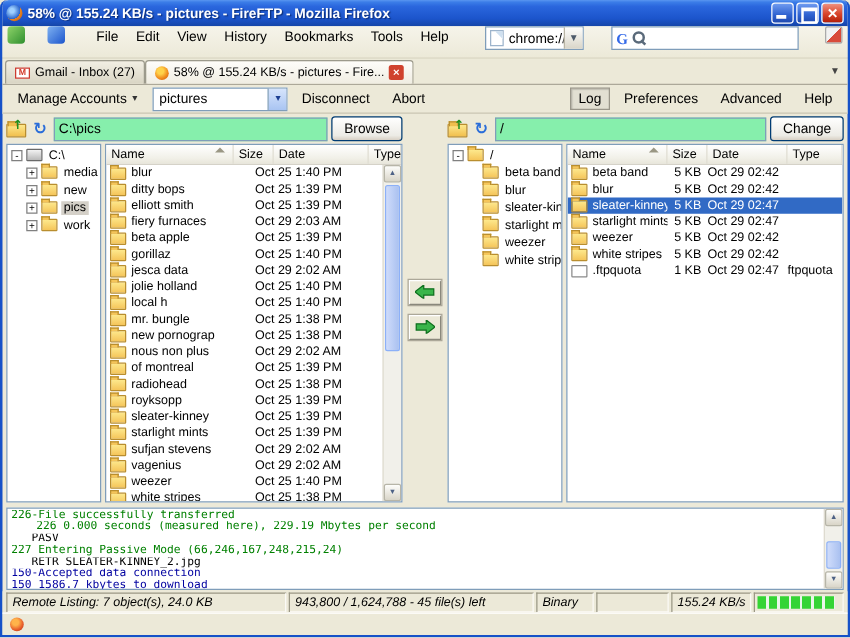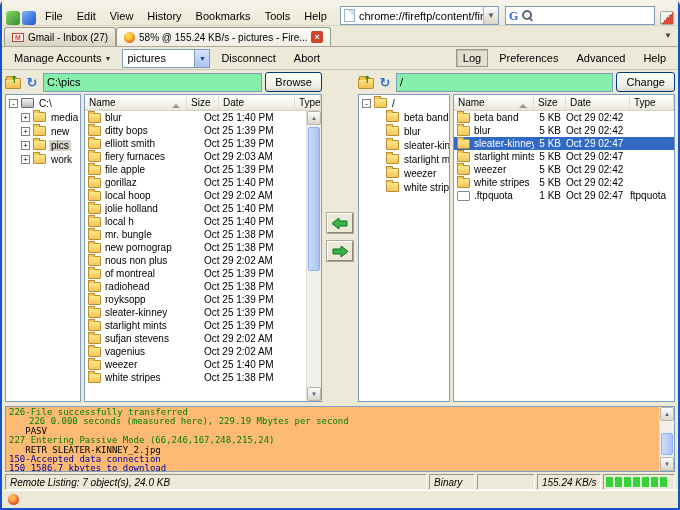--- a/index.html
+++ b/index.html
@@ -21,21 +21,21 @@
   .wbtn { width:18px; height:17px; border-radius:3px; border:1px solid #fff;
     background:linear-gradient(180deg,#6f9bf0,#2f62d0 60%,#1f4ab0); position:relative; cursor:pointer; }
   .wbtn.close { background:linear-gradient(180deg,#ee9180,#d8432a 55%,#b21e08); }
   .wbtn.min::after { content:""; position:absolute; left:3px; bottom:3px; width:8px; height:3px; background:#fff; }
   .wbtn.max::after { content:""; position:absolute; left:3px; top:3px; width:9px; height:8px;
     border:2px solid #fff; border-top-width:3px; }
   .wbtn.close::after { content:"×"; position:absolute; left:0; top:-1px; width:100%; text-align:center;
     color:#fff; font:bold 14px/17px "Liberation Sans",sans-serif; }
 
   
-  .menurow { height:26px; flex:none; display:flex; align-items:flex-end; padding:0 4px; gap:2px;
+  .menurow { height:26px; flex:none; display:flex; align-items:flex-start; padding:0 4px; gap:18px;
     background:linear-gradient(#f6f4ea,#ece9d8); border-bottom:1px solid #d8d4c0; }
   .ext-icon { width:14px; height:14px; flex:none; border-radius:3px; }
   .ext-icon.e1 { background:linear-gradient(135deg,#8fd46a,#2f8f2f); }
   .ext-icon.e2 { background:linear-gradient(135deg,#7fb2f2,#1c55cc); }
   .menus { display:flex; }
   .menu-item { padding:3px 7px; cursor:default; }
   .urlbar { flex:1; height:19px; display:flex; align-items:center; background:#fff;
     border:1px solid #7f9db9; margin:0 4px; padding-left:3px; min-width:0; }
   .favicon { width:11px; height:13px; flex:none; background:#fff; border:1px solid #9db4cc;
     position:relative; margin-right:4px; }
@@ -76,21 +76,21 @@
     color:#444; cursor:pointer; }
 
   
   .ftpbar { height:23px; flex:none; display:flex; align-items:center; gap:4px; padding:0 5px;
     background:#ece9d8; border-bottom:1px solid #c9c5b2; }
   .flatbtn { padding:2px 6px; cursor:pointer; display:flex; align-items:center; gap:3px;
     border:1px solid transparent; }
   .flatbtn.pressed { border:1px solid #9a968a; background:#e2dfd2;
     box-shadow:inset 1px 1px 1px rgba(0,0,0,.15); }
   .dd { font-size:7px; color:#333; }
-  .combo { width:88px; height:19px; display:flex; align-items:center; background:#fff;
+  .combo { width:108px; height:19px; display:flex; align-items:center; background:#fff;
     border:1px solid #7f9db9; padding-left:4px; cursor:pointer; }
   .combo .val { flex:1; }
   .combo .dd-box { width:15px; height:100%; background:linear-gradient(#d6e4fb,#a9c4f2);
     border-left:1px solid #7f9db9; text-align:center; font-size:7px; line-height:17px; color:#1b3e91; }
   .ftp-spacer { flex:1; }
 
   
   .main { flex:1; min-height:0; display:flex; padding:2px 3px; gap:4px; }
   .pane { flex:1; min-width:0; display:flex; flex-direction:column; }
   .pathrow { height:22px; flex:none; display:flex; align-items:center; gap:3px; padding-bottom:2px; }
@@ -122,21 +122,21 @@
     background:#f5c55a; border:1px solid #b98e2f; border-bottom:none; }
   .local .tree-item.root .ticon { background:linear-gradient(#f2f2f2,#b9b9b9); border-color:#6a6a6a; }
   .local .tree-item.root .ticon::before { display:none; }
   .tree-item.open .tlabel { background:#d4d0c8; }
   .tlabel { padding:0 2px; overflow:hidden; }
 
   .listbox { flex:1; min-width:0; background:#fff; border:1px solid #7f9db9; display:flex;
     flex-direction:column; position:relative; overflow:hidden; }
   .listhead { height:16px; flex:none; display:flex; background:linear-gradient(#ffffff,#f1f0e8 70%,#e8e6da);
     border-bottom:1px solid #d5d2c8; font-size:10px; }
-  .h { padding:2px 4px; border-right:1px solid #e0ddd2; display:flex; align-items:flex-end; cursor:pointer; }
+  .h { padding:2px 4px; border-right:1px solid #e0ddd2; display:flex; align-items:flex-start; cursor:pointer; }
   .h.name { flex:1; min-width:0; }
   .sort { width:0; height:0; border-left:4px solid transparent; border-right:4px solid transparent;
     border-bottom:4px solid #9a9784; margin-left:auto; margin-right:2px; }
   .c.size,.h.size { width:32px; flex:none; }
   .c.size { text-align:right; padding-right:5px; }
   .local .c.date,.local .h.date { width:76px; flex:none; }
   .remote .c.date,.remote .h.date { width:64px; flex:none; }
   .local .c.type,.local .h.type { width:26px; flex:none; }
   .remote .c.type,.remote .h.type { width:44px; flex:none; }
   .rows { flex:1; overflow:hidden; }
@@ -165,21 +165,21 @@
   .thumb-bottom { bottom:2px; height:60%; }
 
   
   .center { width:28px; flex:none; display:flex; flex-direction:column; justify-content:center;
     align-items:center; gap:8px; }
   .arrowbtn { width:26px; height:20px; background:#ece9d8; cursor:pointer; padding:0;
     border:1px solid; border-color:#fff #8a887c #8a887c #fff; outline:1px solid #aca899;
     display:flex; align-items:center; justify-content:center; }
 
   
-  .logwrap { flex:none; height:66px; margin:2px 3px 1px; background:#fdba74; border:1px solid #7f9db9;
+  .logwrap { flex:none; height:66px; margin:2px 3px 1px; background:#ffffff; border:1px solid #7f9db9;
     position:relative; overflow:hidden; }
   .loglines { margin-right:15px; padding:1px 3px; }
   .logline { font:9px/9.4px "DejaVu Sans Mono","Liberation Mono",monospace; white-space:pre; overflow:hidden; }
 
   
   .ftpstatus { height:17px; flex:none; display:flex; align-items:stretch; gap:2px; padding:1px 3px 0;
     background:#ece9d8; }
   .seg { border:1px solid; border-color:#9a9784 #fbfaf6 #fbfaf6 #9a9784; font-size:10px;
     padding:0 4px; display:flex; align-items:center; white-space:nowrap; overflow:hidden;font-style:italic; }
   .seg.s1 { flex:1; min-width:0; }
@@ -195,20 +195,29 @@
     background:#ece9d8; border-top:1px solid #fff; font-size:11px; }
   .fxstatus .txt { flex:1; }
   .statusicon { width:11px; height:11px; border-radius:50%;
     background:radial-gradient(circle at 40% 35%,#ffb34a 25%,#e8602d 60%,#b22208); }
 </style>
 </head>
 <body>
 
 <div class="window">
 
+  <div class="titlebar">
+    <span class="fx-icon"></span>
+    <span class="title">58% @ 155.24 KB/s - pictures - FireFTP - Mozilla Firefox</span>
+    <span class="winbtns">
+      <span class="wbtn min"></span>
+      <span class="wbtn max"></span>
+      <span class="wbtn close"></span>
+    </span>
+  </div>
 
   <div class="menurow">
     <span class="ext-icon e1"></span>
     <span class="ext-icon e2"></span>
     <div class="menus">
 
     <span class="menu-item">File</span>
         <span class="menu-item">Edit</span>
         <span class="menu-item">View</span>
         <span class="menu-item">History</span>
@@ -333,35 +342,35 @@
               </div>
               <div class="file-row">
                 <span class="fi"></span>
                 <span class="c name">fiery furnaces</span>
                 <span class="c size"></span>
                 <span class="c date">Oct 29 2:03 AM</span>
                 <span class="c type"></span>
               </div>
               <div class="file-row">
                 <span class="fi"></span>
-                <span class="c name">file apple</span>
+                <span class="c name">beta apple</span>
                 <span class="c size"></span>
                 <span class="c date">Oct 25 1:39 PM</span>
                 <span class="c type"></span>
               </div>
               <div class="file-row">
                 <span class="fi"></span>
                 <span class="c name">gorillaz</span>
                 <span class="c size"></span>
                 <span class="c date">Oct 25 1:40 PM</span>
                 <span class="c type"></span>
               </div>
               <div class="file-row">
                 <span class="fi"></span>
-                <span class="c name">local hoop</span>
+                <span class="c name">jesca data</span>
                 <span class="c size"></span>
                 <span class="c date">Oct 29 2:02 AM</span>
                 <span class="c type"></span>
               </div>
               <div class="file-row">
                 <span class="fi"></span>
                 <span class="c name">jolie holland</span>
                 <span class="c size"></span>
                 <span class="c date">Oct 25 1:40 PM</span>
                 <span class="c type"></span>
@@ -610,20 +619,21 @@
       <span class="sb">▲</span>
       <span class="sb-track">
           <span class="sb-thumb thumb-bottom"></span>
         </span>
       <span class="sb">▼</span>
     </div>
   </div>
 
   <div class="ftpstatus">
     <span class="seg s1">Remote Listing: 7 object(s), 24.0 KB</span>
+    <span class="seg s2">943,800 / 1,624,788 - 45 file(s) left</span>
     <span class="seg s3">Binary</span>
     <span class="seg s4"></span>
     <span class="seg s5">155.24 KB/s</span>
     <span class="seg s6">
         <span class="prog-fill"></span>
       </span>
   </div>
 
   <div class="fxstatus">
     <span class="statusicon"></span>

